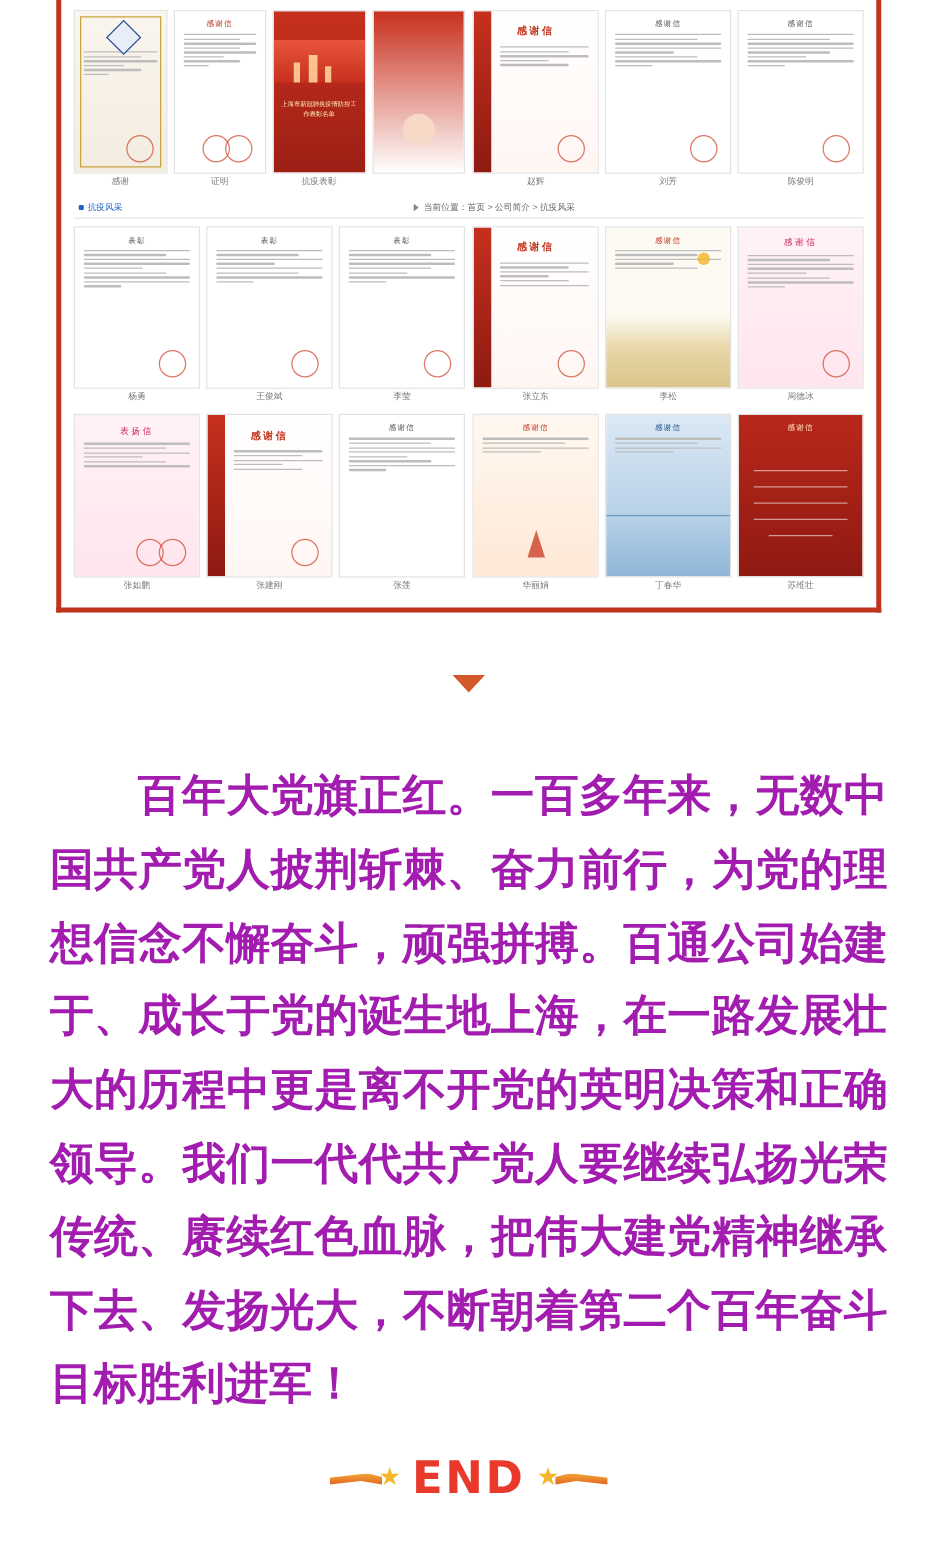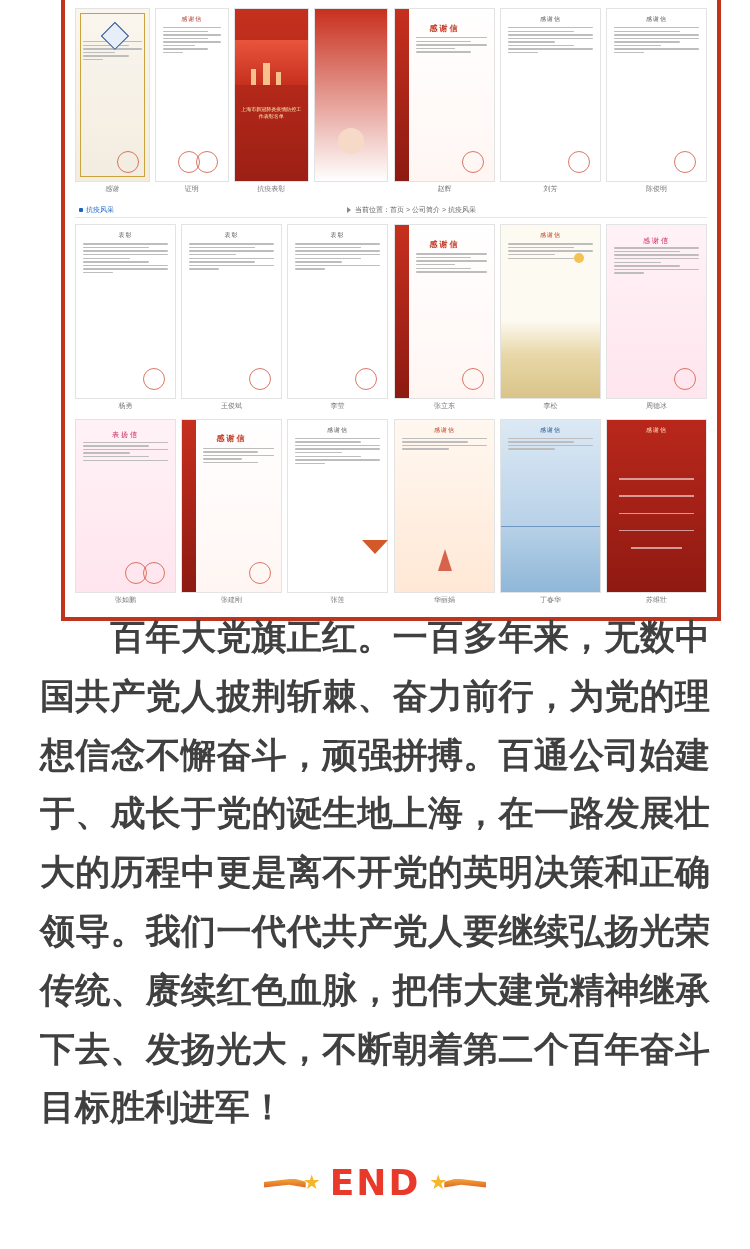--- a/index.html
+++ b/index.html
@@ -11,24 +11,24 @@
     width: 750px;
     height: 1249px;
     position: relative;
     font-family: "Liberation Sans", sans-serif;
     overflow: hidden;
   }
 
   
   .gallery-frame {
     position: absolute;
-    left: 61px;
+    left: 45px;
     top: 0;
     width: 660px;
-    height: 621px;
+    height: 490px;
     border-left: 4px solid #c0341d;
     border-right: 4px solid #c0341d;
     border-bottom: 4px solid #c0341d;
     box-sizing: border-box;
     background: #ffffff;
     padding: 8px 10px 10px 10px;
   }
   .gallery-inner {
     width: 100%;
     height: 100%;
@@ -222,21 +222,21 @@
     border-right: 13px solid transparent;
     border-top: 14px solid #d4592a;
   }
 
   
   .copy {
     position: absolute;
     left: 40px;
     right: 40px;
     top: 608px;
-    color: #404040;
+    color: #a21caf;
     font-size: 35px;
     line-height: 1.68;
     font-weight: bold;
     letter-spacing: 0px;
     text-align: justify;
     font-family: "DejaVu Sans", sans-serif;
   }
   .copy .indent { display: inline-block; width: 2em; }
 
   

